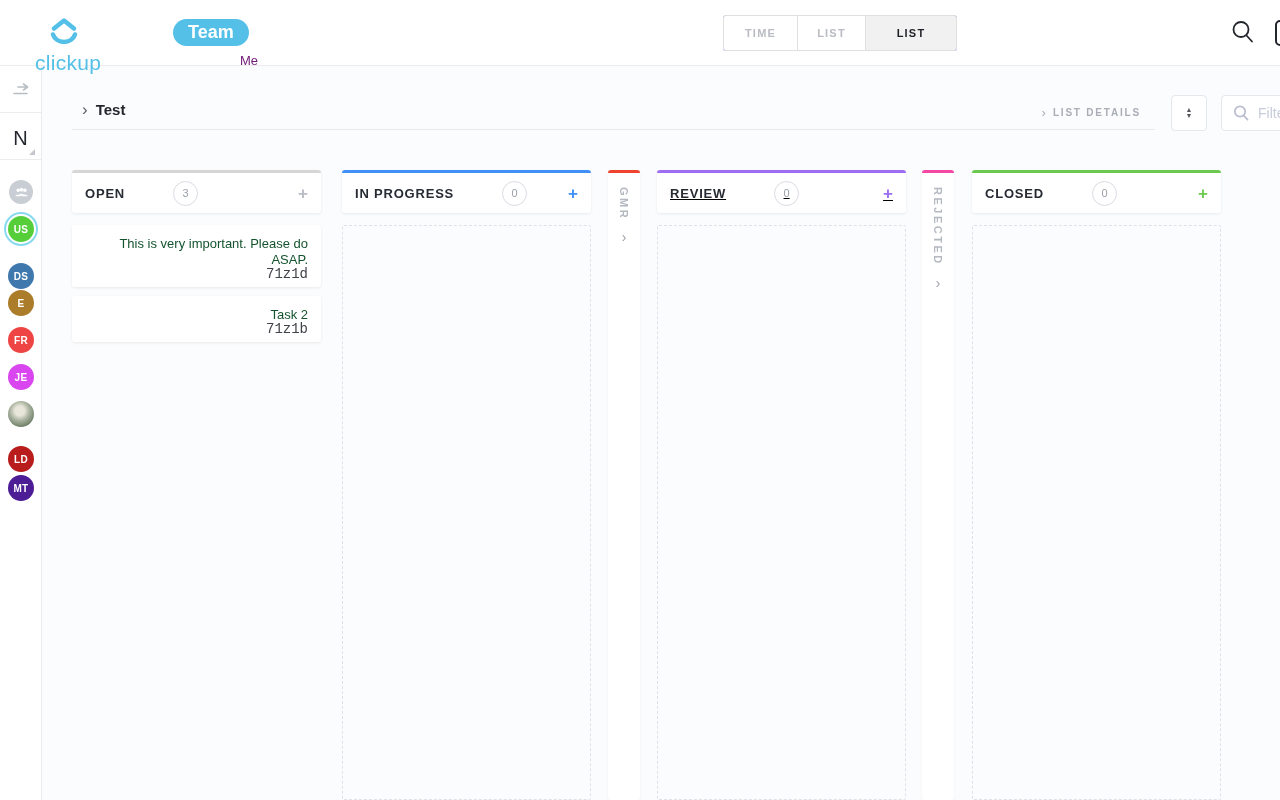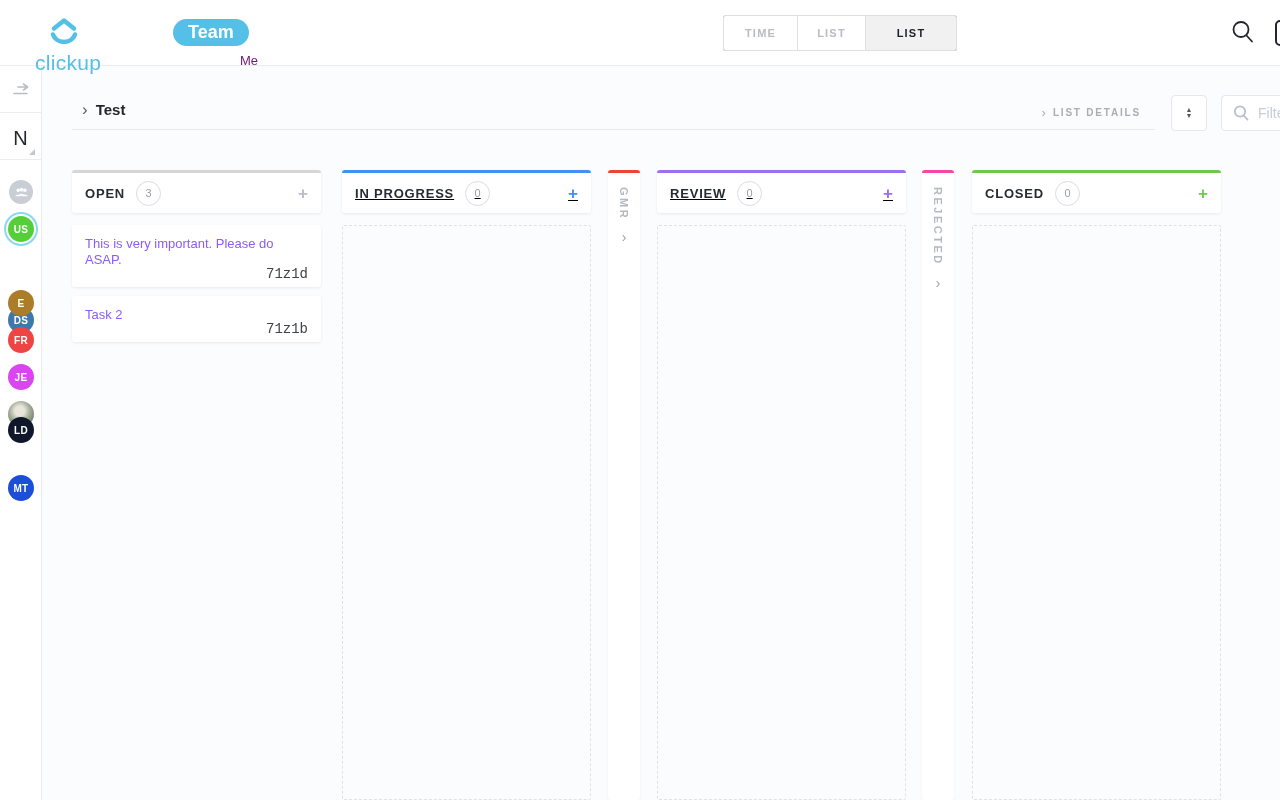--- a/index.html
+++ b/index.html
@@ -70,44 +70,44 @@
   .filter-box svg { flex:0 0 auto; }
   .filter-input { border:none; outline:none; width:90px; margin-left:8px; font-size:14px;
                   color:#5a5e6b; background:transparent; font-family:"Liberation Sans",sans-serif; }
   .filter-input::placeholder { color:#c8cbda; }
 
   
   .col { position:absolute; top:104px; height:630px; }
   .col-header { position:relative; background:#fff; border-radius:3px; height:43px;
                 box-shadow:0 1px 3px rgba(0,0,0,.08); }
   .col-accent { height:3px; border-radius:3px 3px 0 0; }
-  .col-header-body { height:40px; display:flex; align-items:center; padding:0 13px; }
+  .col-header-body { height:40px; display:flex; align-items:center; padding:0 13px;gap:37px; }
   .col-name { font-size:13px; font-weight:700; letter-spacing:.8px; color:#272b33; }
   .col-badge { margin-left:11px; min-width:25px; height:25px; padding:0 4px; border:1px solid #dadce2;
                border-radius:13px; display:flex; align-items:center; justify-content:center;
                font-size:11px; color:#9aa0a8; }
   .col-plus { margin-left:auto; background:none; border:none; font-size:17px; font-weight:700;
               cursor:pointer; line-height:1; }
   .dash-zone { position:absolute; left:0; right:0; top:55px; bottom:0;
                border:1px dashed #dfe1e6; border-radius:2px; }
   .cards { position:absolute; left:0; right:0; top:55px; display:flex; flex-direction:column; gap:9px; }
   .card { background:#fff; border-radius:3px; box-shadow:0 1px 3px rgba(0,0,0,.08);
           padding:11px 13px 5px; cursor:pointer; }
-  .card-title { font-size:13px; color:#8b5cf6; line-height:1.22; }
+  .card-title { font-size:13px; color:#14532d; line-height:1.22;text-align:right; }
   .card-id { text-align:right; font-family:"Liberation Mono", monospace; font-size:14px;
              color:#3f4349; margin-top:-2px; }
 
   .col-collapsed { background:#fff; border-radius:3px; box-shadow:0 1px 3px rgba(0,0,0,.05);
                    width:32px; }
   .vlabel { writing-mode:vertical-rl; text-orientation:mixed; display:block; margin:14px auto 0;
             font-size:11px; font-weight:700; letter-spacing:2.5px; color:#b4b8c0; }
   .vexpand { display:block; text-align:center; margin-top:9px; color:#9ba0a8; font-size:14px; cursor:pointer; }
 
   .c-open { left:30px; width:249px; }
-  .c-inprogress { left:300px; width:249px;text-decoration:underline; }
+  .c-inprogress { left:300px; width:249px; }
   .c-gmr { left:566px; }
   .c-review { left:615px; width:249px;text-decoration:underline; }
   .c-rejected { left:880px; }
   .c-closed { left:930px; width:249px; }
 </style>
 </head>
 <body>
 
 <header class="topbar">
   <div class="logo-wrap">
@@ -154,27 +154,27 @@
       <circle cx="5" cy="3.4" r="2.1"></circle>
         <circle cx="13" cy="3.4" r="2.1"></circle>
         <circle cx="9" cy="2.6" r="2.3"></circle>
       <path d="M1.4 10.6 a3.8 3.4 0 0 1 7.2 0 Z"></path>
         <path d="M9.4 10.6 a3.8 3.4 0 0 1 7.2 0 Z"></path>
       <path d="M5.4 10 a3.8 3.6 0 0 1 7.2 0 Z"></path>
     </svg>
   </div>
 
   <div class="avatar ring" style="top: 150px; background: rgb(85, 206, 58);">US</div>
-  <div class="avatar" style="top: 197px; background: rgb(63, 120, 173); margin-top: 44px;">DS</div>
+  <div class="avatar" style="top: 197px; background: rgb(63, 120, 173);">DS</div>
   <div class="avatar" style="top: 224px; background: rgb(171, 124, 42);">E</div>
   <div class="avatar" style="top: 261px; background: #ef4444;">FR</div>
   <div class="avatar" style="top: 298px; background: #d946ef;">JE</div>
   <div class="avatar photo" style="top:335px"></div>
-  <div class="avatar" style="top: 351px; background: #0f172a;">LD</div>
-  <div class="avatar" style="top: 409px; background: #1d4ed8;">MT</div>
+  <div class="avatar" style="top: 380px; background: #b91c1c;">LD</div>
+  <div class="avatar" style="top: 409px; background: #4c1d95;">MT</div>
 </aside>
 
 <main class="main">
 
   <div class="board-head">
     <div class="board-title-row">
       <span class="chev">›</span>
       <span class="board-title">Test</span>
     </div>
     <button class="list-details">

